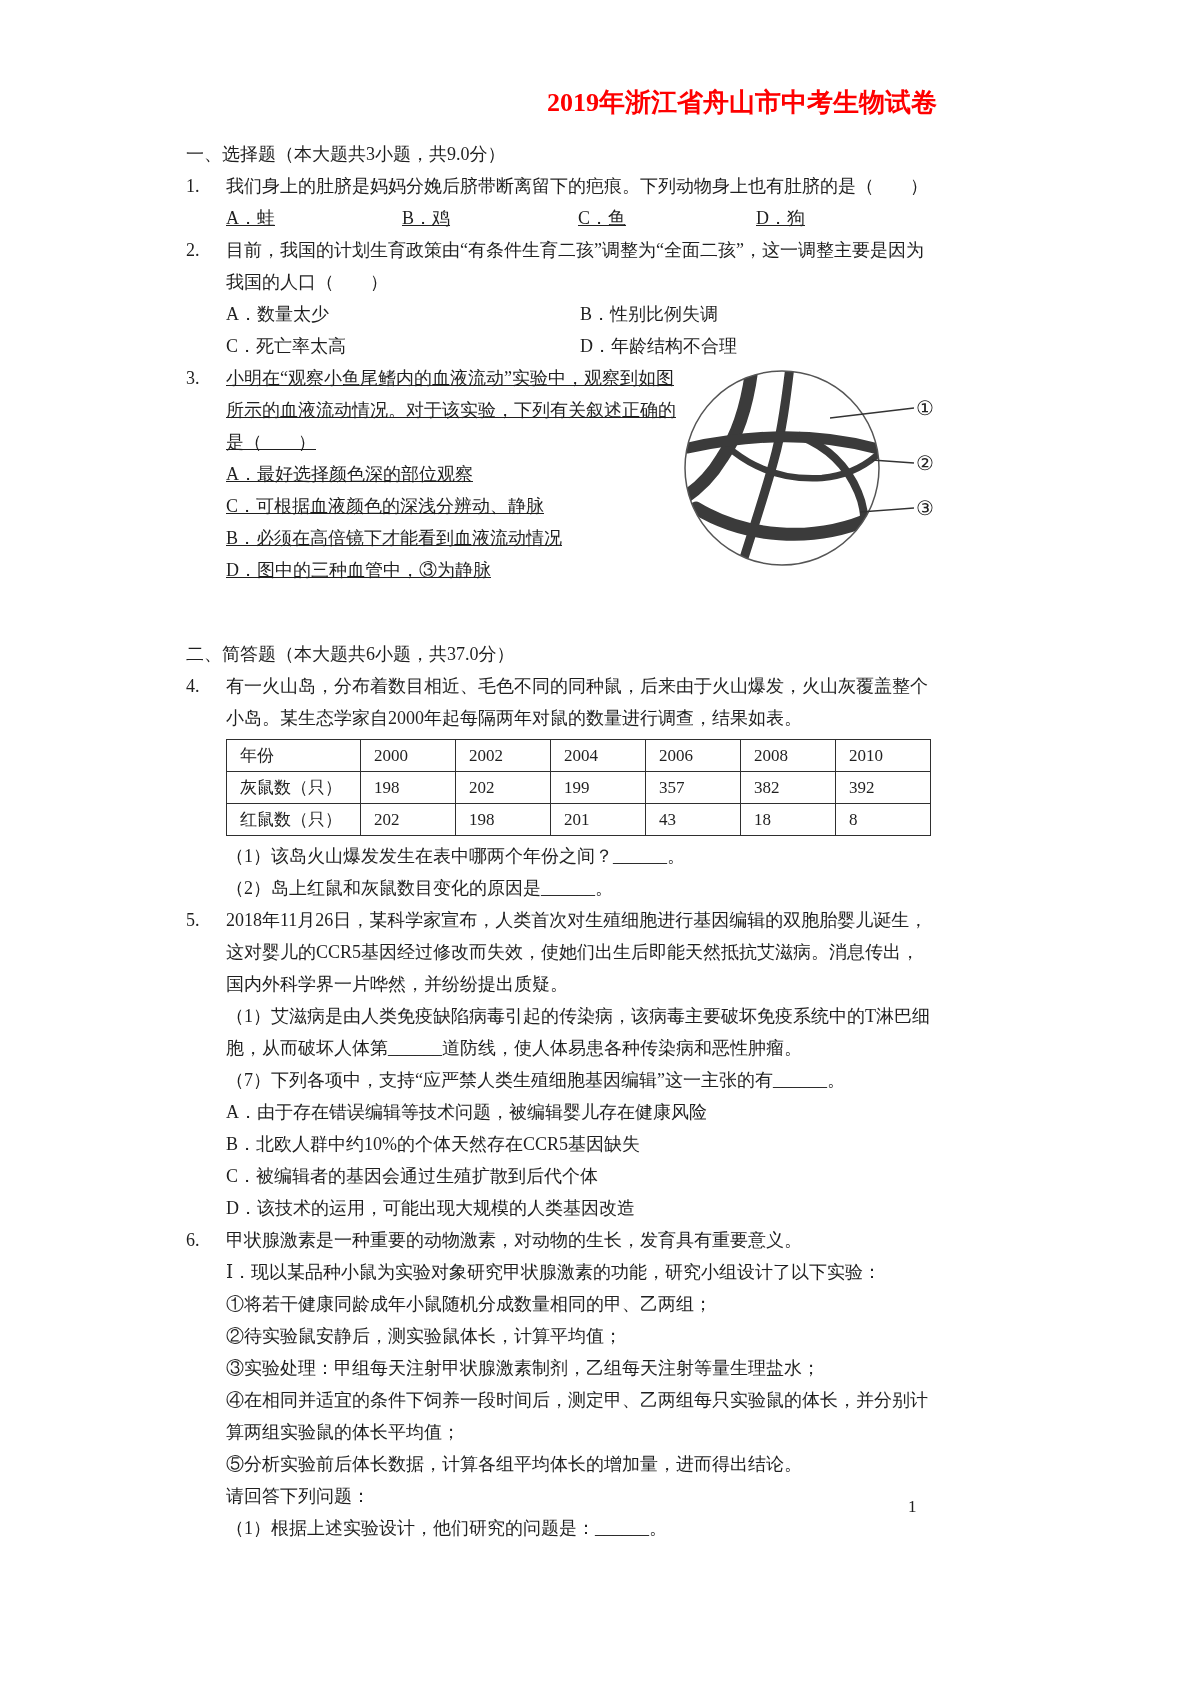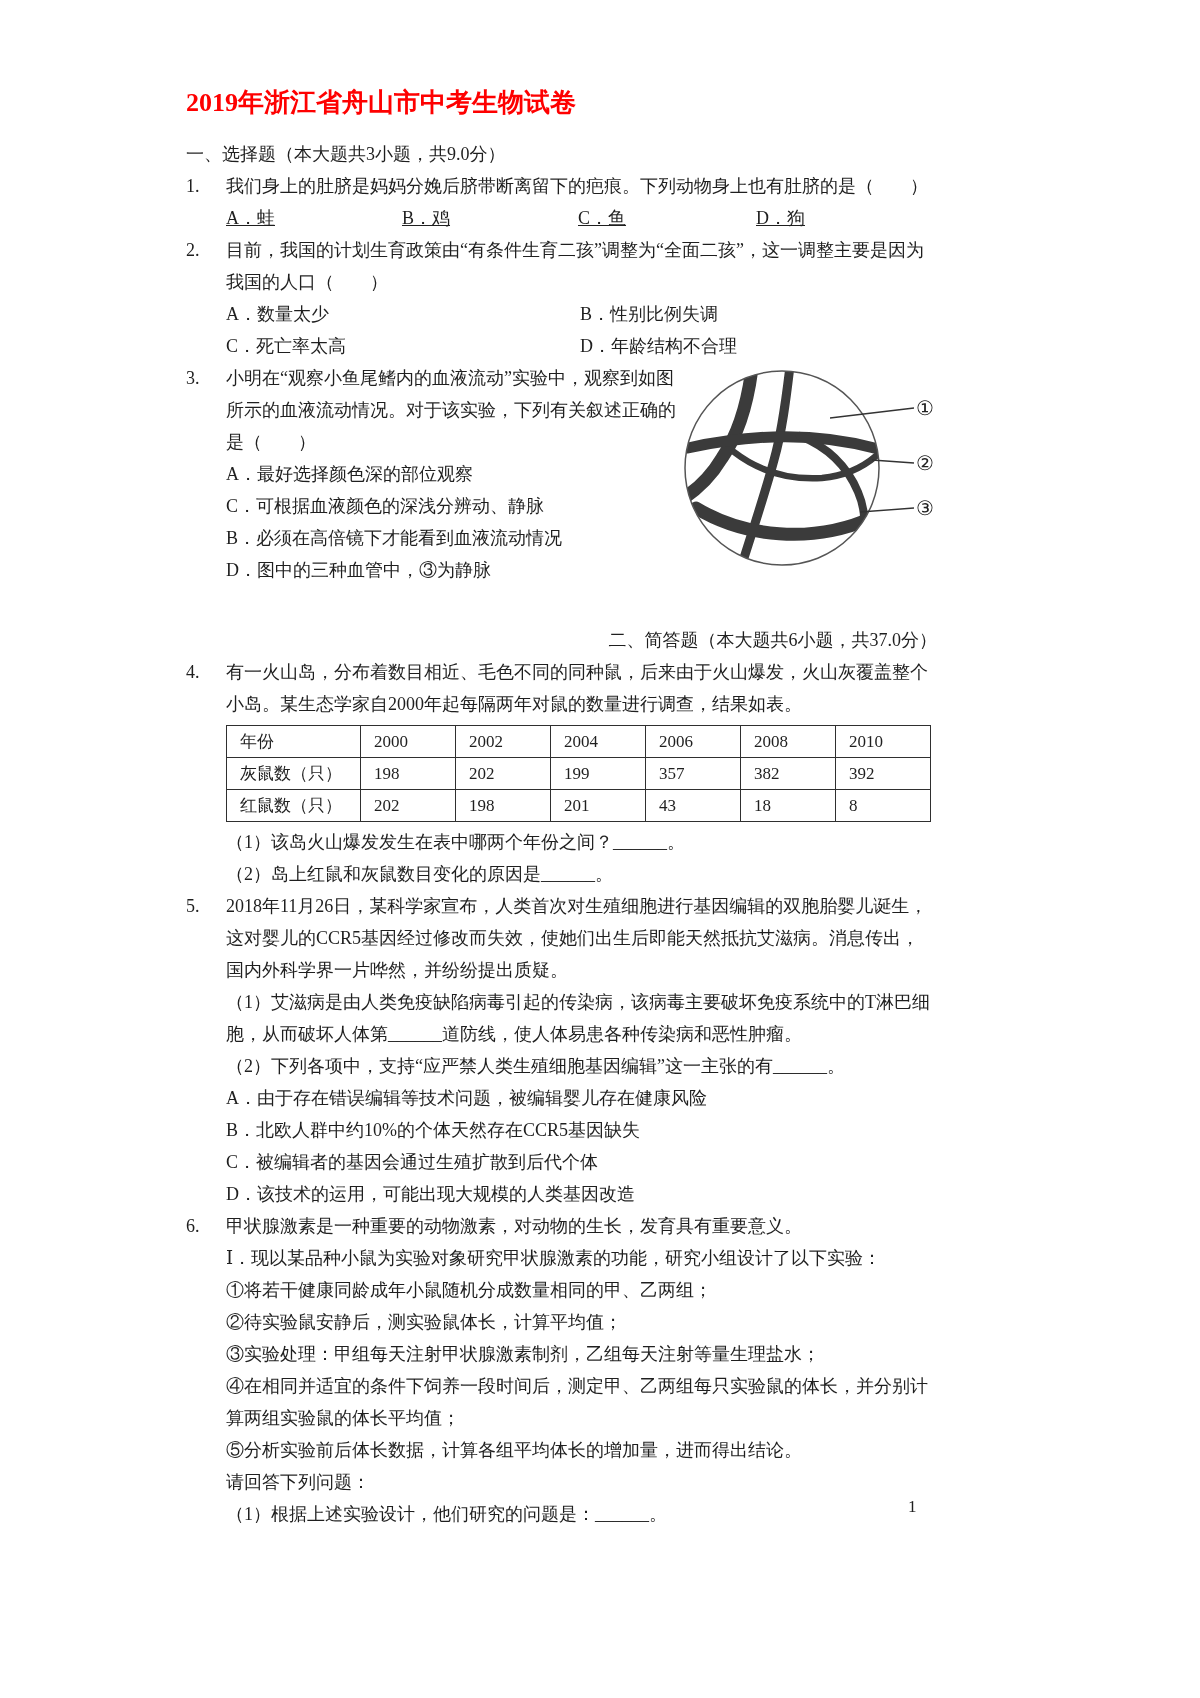--- a/index.html
+++ b/index.html
@@ -10,36 +10,36 @@
     position: relative;
     font-family: "Liberation Serif", "DejaVu Serif", serif;
     color: #1f1f1f;
   }
   .page { padding: 86px 263px 0 186px; }
   .title {
     font-size: 26px;
     line-height: 34px;
     font-weight: 700;
     color: #fe0000;
-    text-align: left;
+    text-align: right;
     margin-bottom: 18px;
   }
   .line, .sec-heading, .q-num, .opt, .opt-line, .para {
     font-size: 18px;
     line-height: 32px;
   }
   .sec-heading { white-space: nowrap; }
-  .sec2-heading { margin-top: 38px; text-align: right; }
+  .sec2-heading { margin-top: 52px; }
   .q { display: flex; align-items: flex-start; }
   .q-num { width: 40px; flex-shrink: 0; }
   .q-body { flex: 1; min-width: 0; }
   .opts4 { display: grid; grid-template-columns: 176px 176px 178px 1fr; text-decoration: underline; }
   .opts2 { display: grid; grid-template-columns: 354px 1fr; }
   .q3-body { display: flex; }
-  .q3-left { width: 452px; flex-shrink: 0; }
+  .q3-left { width: 452px; flex-shrink: 0; text-decoration: underline; }
   .figure { position: relative; width: 262px; height: 220px; margin-left: 4px; margin-top: -2px; }
   .fig-label { position: absolute; left: 234px; font-size: 20px; line-height: 20px; color: #222; }
   .fig-label-1 { top: 38px; }
   .fig-label-2 { top: 93px; }
   .fig-label-3 { top: 138px; }
   .data-table { border-collapse: collapse; table-layout: fixed; margin: 5px 0 4px 0; }
   .data-table td {
     border: 1px solid #2f2f2f;
     padding: 2px 13px;
     height: 32px;
@@ -166,21 +166,21 @@
       <div class="line">（1）该岛火山爆发发生在表中哪两个年份之间？______。</div>
       <div class="line">（2）岛上红鼠和灰鼠数目变化的原因是______。</div>
     </div>
   </div>
 
   <div class="q">
     <div class="q-num">5.</div>
     <div class="q-body">
       <div class="para">2018年11月26日，某科学家宣布，人类首次对生殖细胞进行基因编辑的双胞胎婴儿诞生，这对婴儿的CCR5基因经过修改而失效，使她们出生后即能天然抵抗艾滋病。消息传出，国内外科学界一片哗然，并纷纷提出质疑。</div>
       <div class="line">（1）艾滋病是由人类免疫缺陷病毒引起的传染病，该病毒主要破坏免疫系统中的T淋巴细胞，从而破坏人体第______道防线，使人体易患各种传染病和恶性肿瘤。</div>
-      <div class="line">（2）下列各项中，支持“应严禁人类生殖细胞基因编辑”这一主张的有______。</div>
+      <div class="line">（7）下列各项中，支持“应严禁人类生殖细胞基因编辑”这一主张的有______。</div>
       <div class="opt-line">A．由于存在错误编辑等技术问题，被编辑婴儿存在健康风险</div>
       <div class="opt-line">B．北欧人群中约10%的个体天然存在CCR5基因缺失</div>
       <div class="opt-line">C．被编辑者的基因会通过生殖扩散到后代个体</div>
       <div class="opt-line">D．该技术的运用，可能出现大规模的人类基因改造</div>
     </div>
   </div>
 
   <div class="q">
     <div class="q-num">6.</div>
     <div class="q-body">

